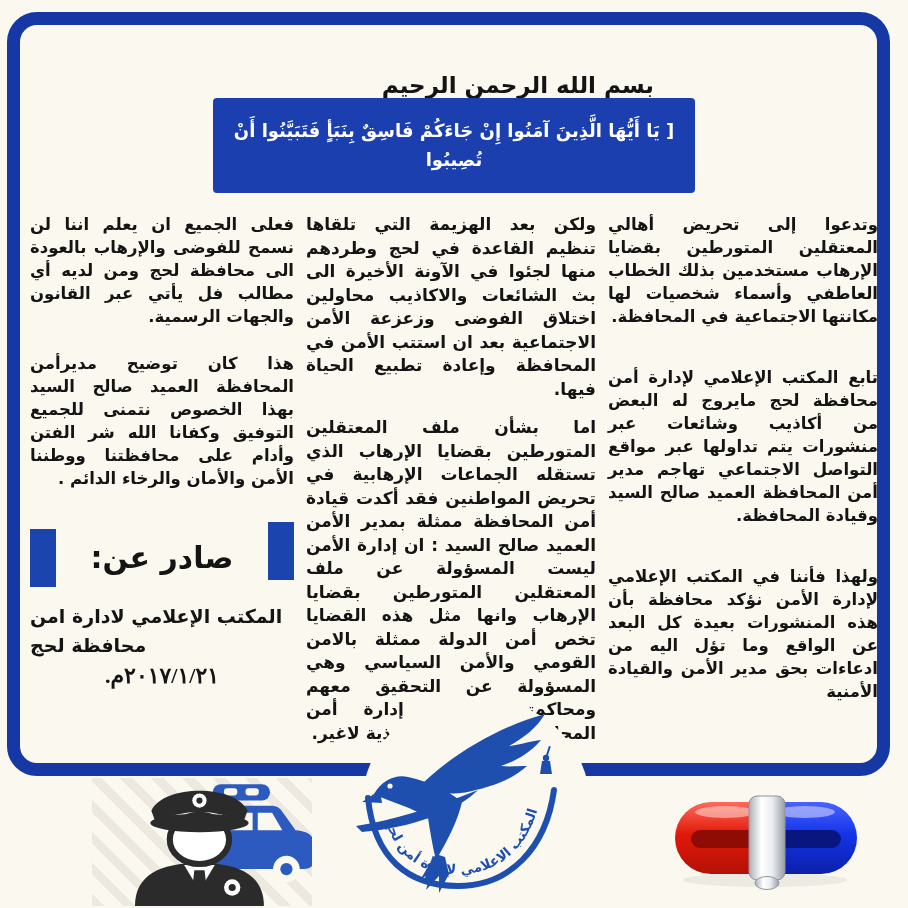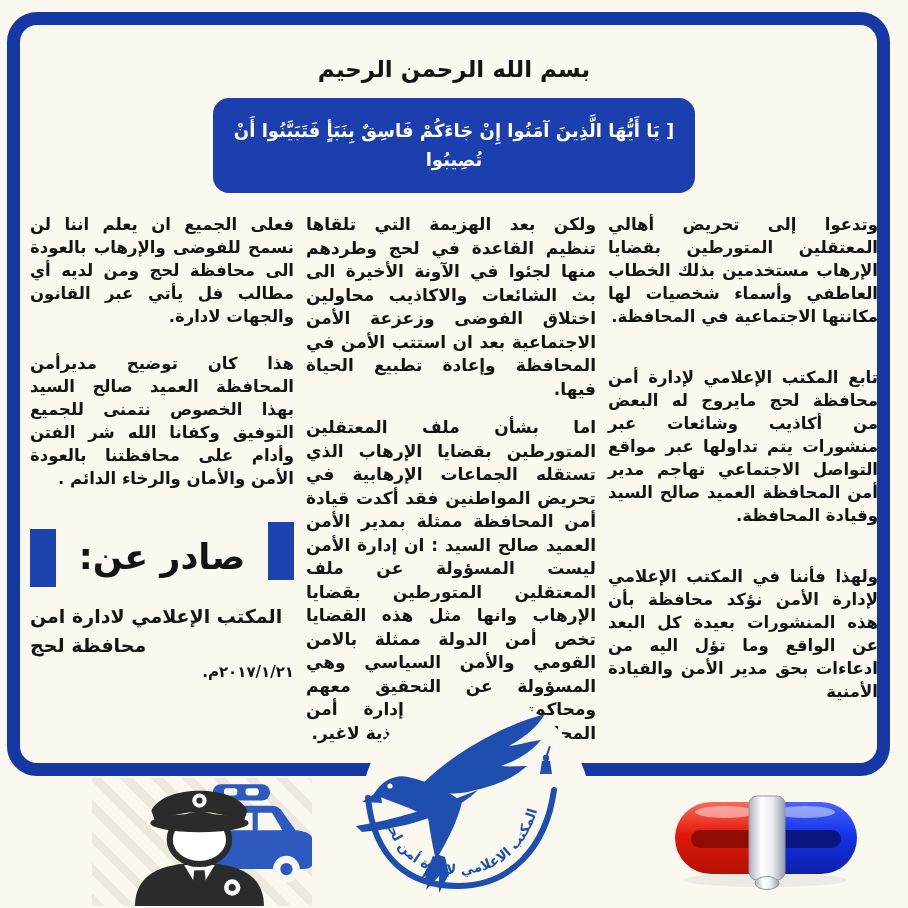--- a/index.html
+++ b/index.html
@@ -8,45 +8,45 @@
     background:#fbf8f0;color:#141414;
     font-family:"DejaVu Sans","Liberation Sans",sans-serif;
   }
   
   .frame{
     position:absolute;left:7px;top:12px;width:857px;height:738px;
     border:13px solid #1538a5;border-radius:30px;
     background:transparent;
   }
   .bismillah{
-    position:absolute;top:56px;left:254px;width:400px;
-    text-align:center;font-size:23px;font-weight:bold;direction:rtl;
+    position:absolute;top:72px;left:254px;width:400px;
+    text-align:right;font-size:23px;font-weight:bold;direction:rtl;
   }
   .verse-banner{
     position:absolute;left:213px;top:98px;width:482px;height:95px;
-    background:#1b3fae;border-radius:16px;color:#ffffff;
+    background:#1b3fae;border-radius:4px;color:#ffffff;
     font-weight:bold;font-size:18px;line-height:1.6;text-align:center;
     direction:rtl;display:flex;flex-direction:column;justify-content:center;
     padding:0 14px;box-sizing:border-box;
   }
   .col{position:absolute;top:213px;direction:rtl;font-weight:bold;text-align:justify;}
   .col p{margin:0;font-size:16.5px;line-height:23px;}
   .col-right{left:608px;width:270px;}
   .col-right p{margin-bottom:38px;}
   .col-mid{left:306px;width:290px;}
   .col-mid p{font-size:17px;line-height:23.5px;margin-bottom:15px;}
   .col-left{left:30px;width:264px;}
   .col-left p{margin-bottom:24px;}
   .issued-row{display:flex;align-items:flex-start;justify-content:space-between;margin-top:32px;height:64px;}
   .blue-rect{width:26px;height:58px;background:#1c44ae;}
   .blue-rect.rt{margin-top:0;}
   .blue-rect.lt{margin-top:7px;}
-  .issued-label{font-size:35px;font-weight:bold;align-self:center;padding-top:6px;}
+  .issued-label{font-size:30px;font-weight:bold;align-self:center;padding-top:6px;}
   .issuer{ text-align:left;font-size:19px;line-height:1.5;margin-top:16px;font-weight:bold;}
-  .issue-date{text-align:right;font-size:15px;margin-top:4px;font-weight:bold;}
+  .issue-date{text-align:center;font-size:22px;margin-top:4px;font-weight:bold;font-family:Liberation Serif, serif;}
   
   .officer-art{
     position:absolute;left:92px;top:778px;width:220px;height:128px;
     background:repeating-linear-gradient(45deg, rgba(205,198,185,0.30) 0 9px, rgba(255,255,255,0) 9px 22px);
   }
   .logo-mask{
     position:absolute;left:362px;top:697px;width:228px;height:214px;
     background:#fbf8f0;border-radius:50%;
   }
   .logo-art{position:absolute;left:338px;top:706px;width:244px;height:202px;}
@@ -69,22 +69,22 @@
   <p>تابع المكتب الإعلامي لإدارة أمن محافظة لحج مايروج له البعض من أكاذيب وشائعات عبر منشورات يتم تداولها عبر مواقع التواصل الاجتماعي تهاجم مدير أمن المحافظة العميد صالح السيد وقيادة المحافظة.</p>
   <p>ولهذا فأننا في المكتب الإعلامي لإدارة الأمن نؤكد محافظة بأن هذه المنشورات بعيدة كل البعد عن الواقع وما تؤل اليه من ادعاءات بحق مدير الأمن والقيادة الأمنية</p>
 </div>
 
 <div class="col col-mid">
   <p>ولكن بعد الهزيمة التي تلقاها تنظيم القاعدة في لحج وطردهم منها لجئوا في الآونة الأخيرة الى بث الشائعات والاكاذيب محاولين اختلاق الفوضى وزعزعة الأمن الاجتماعية بعد ان استتب الأمن في المحافظة وإعادة تطبيع الحياة فيها.</p>
   <p>اما بشأن ملف المعتقلين المتورطين بقضايا الإرهاب الذي تستقله الجماعات الإرهابية في تحريض المواطنين فقد أكدت قيادة أمن المحافظة ممثلة بمدير الأمن العميد صالح السيد : ان إدارة الأمن ليست المسؤولة عن ملف المعتقلين المتورطين بقضايا الإرهاب وانها مثل هذه القضايا تخص أمن الدولة ممثلة بالامن القومي والأمن السياسي وهي المسؤولة عن التحقيق معهم ومحاكمتهم وليس إدارة أمن المحافظة فهي جهة تنفيذية لاغير.</p>
 </div>
 
 <div class="col col-left">
-  <p>فعلى الجميع ان يعلم اننا لن نسمح للفوضى والإرهاب بالعودة الى محافظة لحج ومن لديه أي مطالب فل يأتي عبر القانون والجهات لادارة.</p>
-  <p>هذا كان توضيح مديرأمن المحافظة العميد صالح السيد بهذا الخصوص نتمنى للجميع التوفيق وكفانا الله شر الفتن وأدام على محافظتنا بالعودة الأمن والأمان والرخاء الدائم .</p>
+  <p>فعلى الجميع ان يعلم اننا لن نسمح للفوضى والإرهاب بالعودة الى محافظة لحج ومن لديه أي مطالب فل يأتي عبر القانون والجهات الرسمية.</p>
+  <p>هذا كان توضيح مديرأمن المحافظة العميد صالح السيد بهذا الخصوص نتمنى للجميع التوفيق وكفانا الله شر الفتن وأدام على محافظتنا ووطننا الأمن والأمان والرخاء الدائم .</p>
 
   <div class="issued-row">
     <span class="blue-rect rt"></span>
     <span class="issued-label">صادر عن:</span>
     <span class="blue-rect lt"></span>
   </div>
   <div class="issuer">المكتب الإعلامي لادارة امن محافظة لحج</div>
   <div class="issue-date">٢٠١٧/١/٢١م.</div>
 </div>
 

